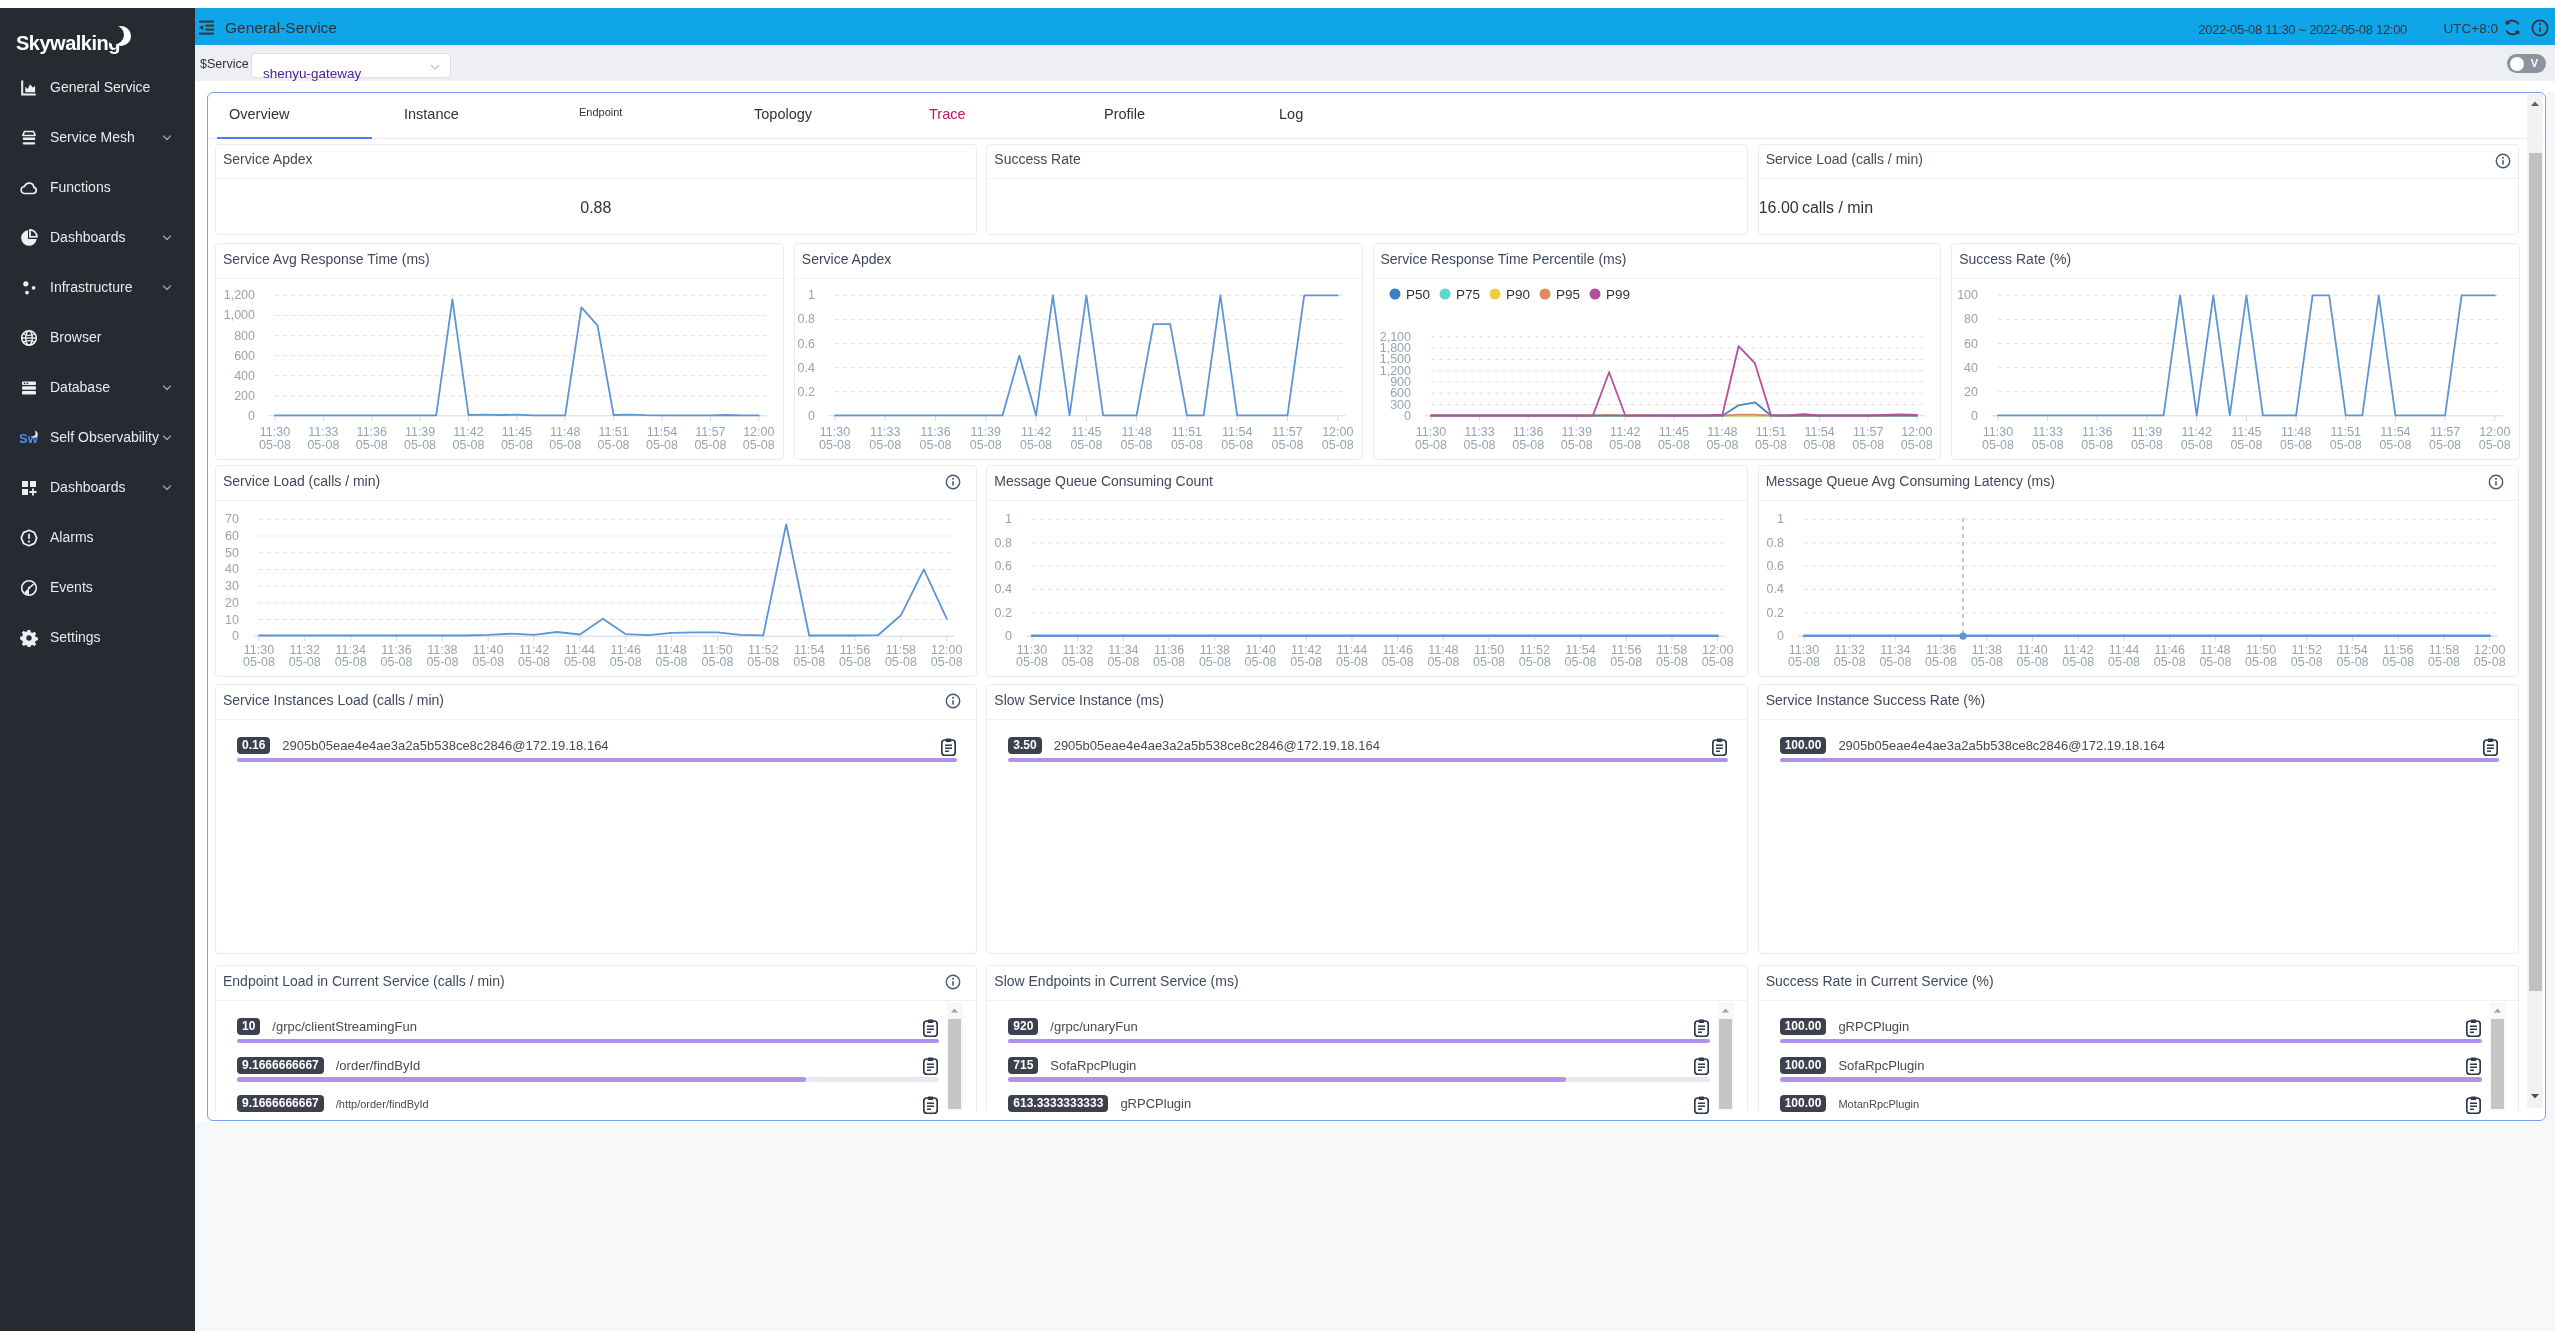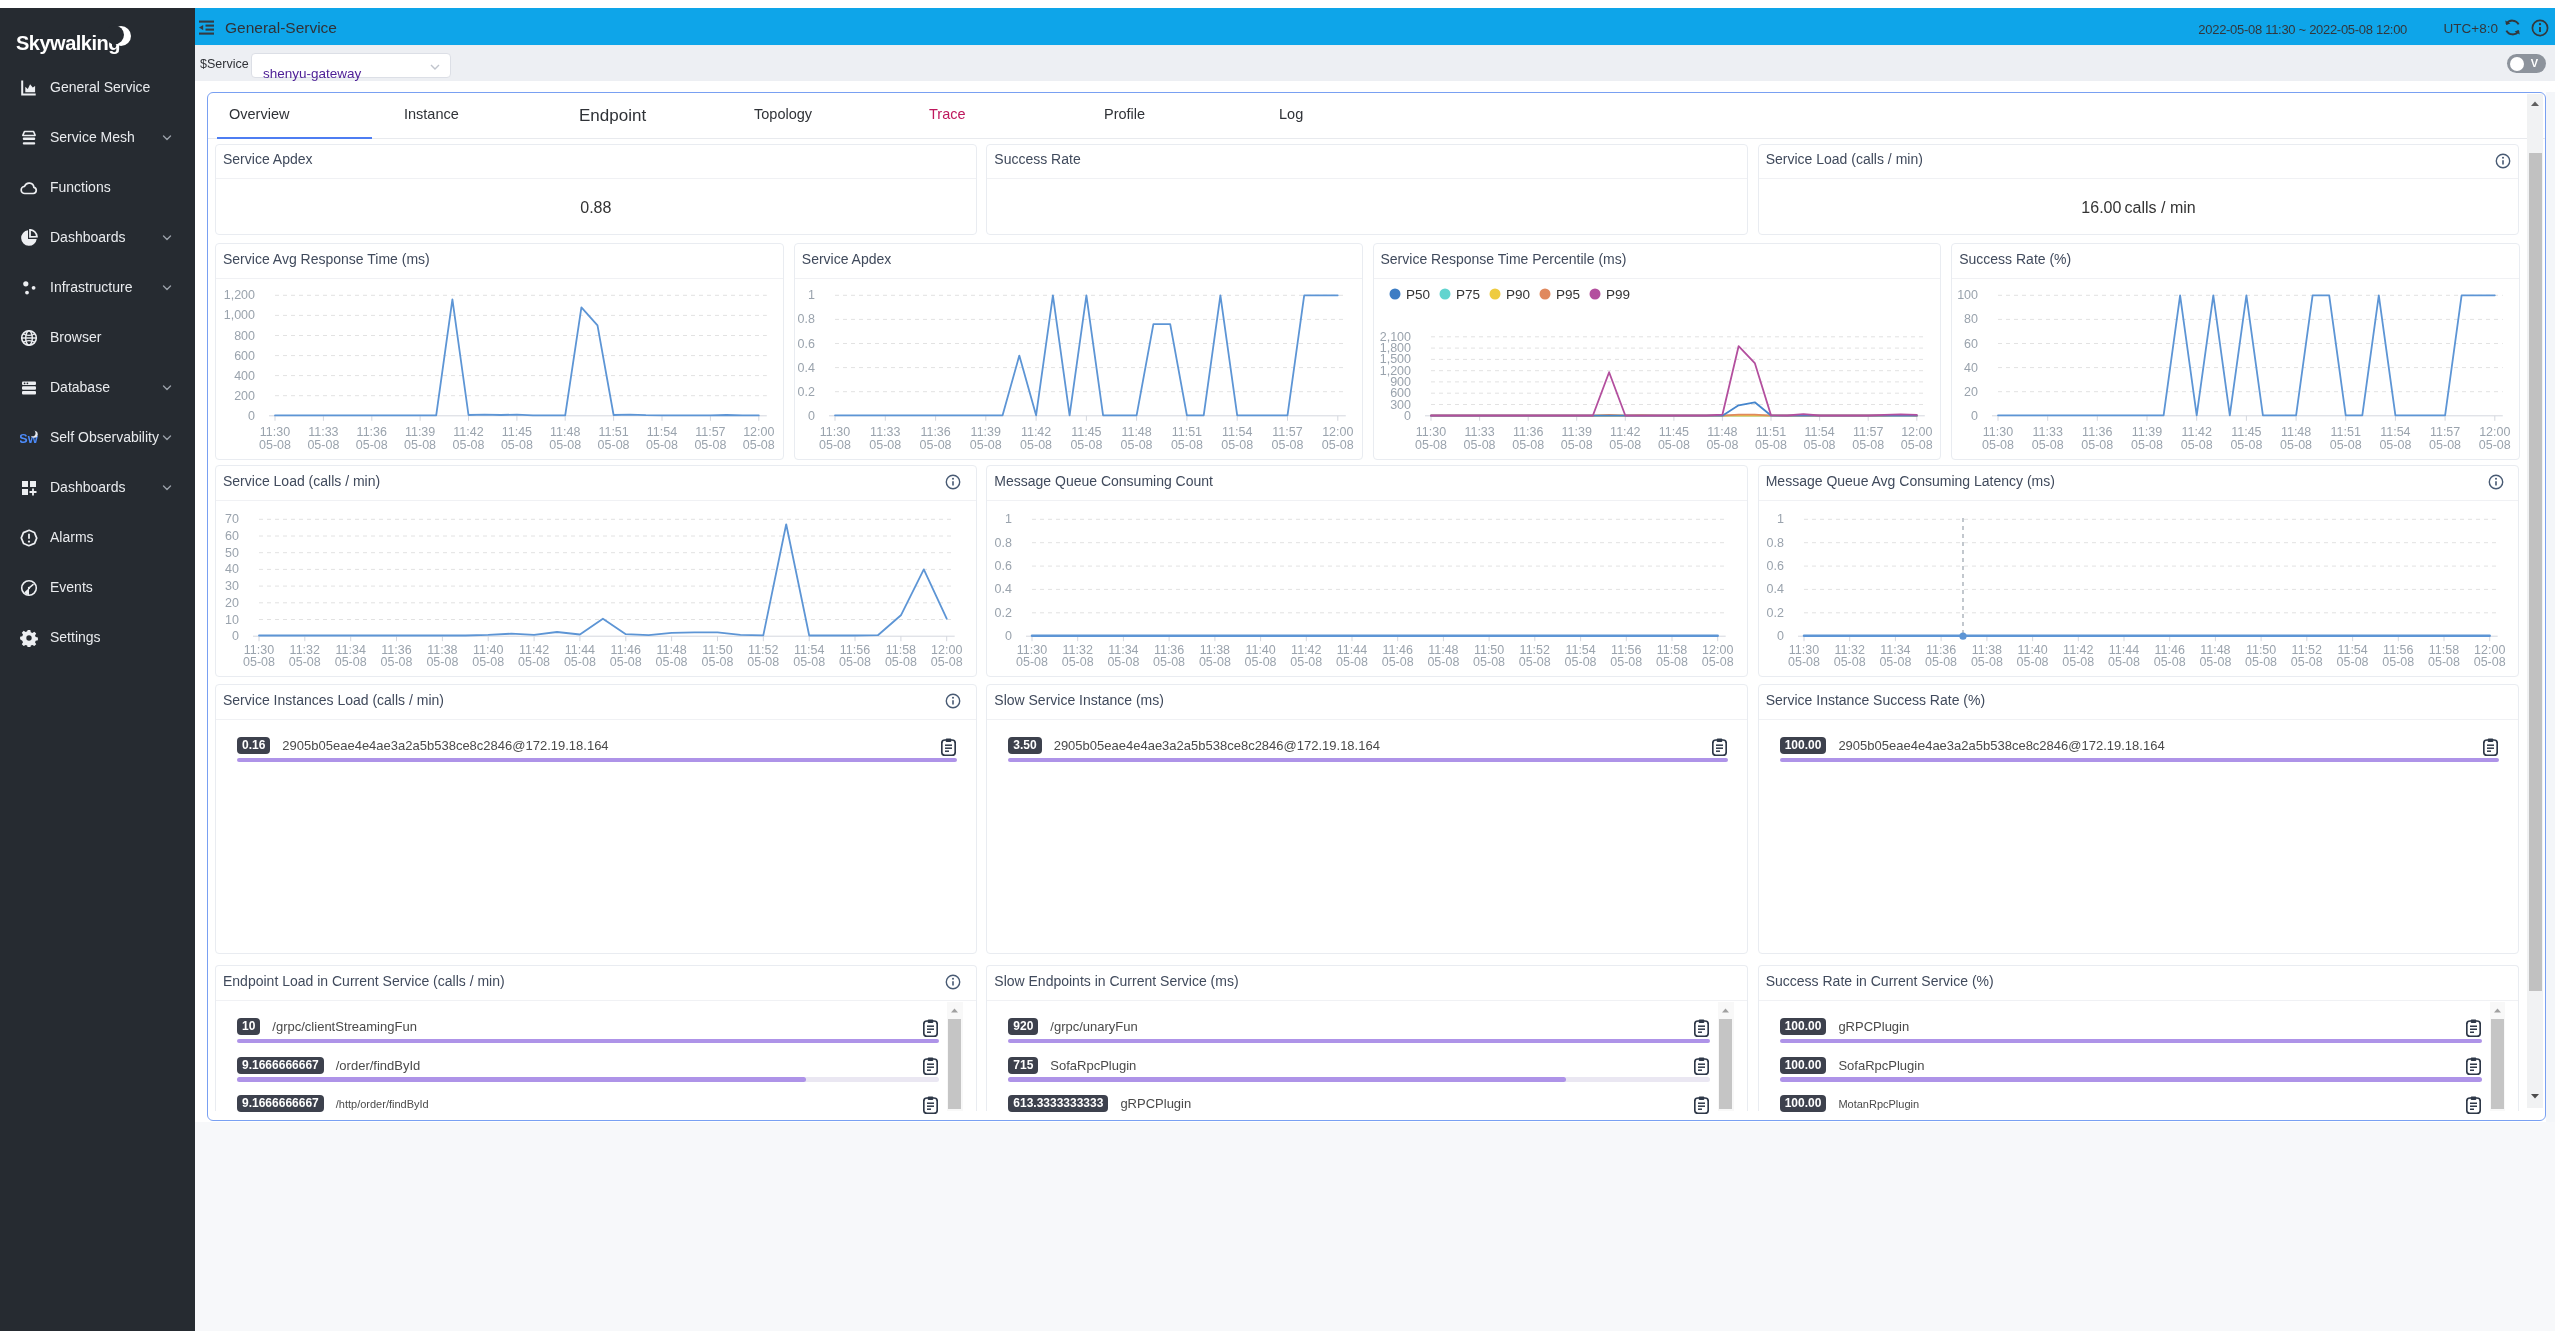--- a/index.html
+++ b/index.html
@@ -160,21 +160,21 @@
       <span class="abs" style="right:8px;top:3px;font-size:11px;color:#fff;font-weight:bold">V</span>
     </div>
 </div>
 <div class="abs" style="left:195px;top:1122px;width:2360px;height:209px;background:#f7f8fa"></div>
 <div class="abs" style="left:2546px;top:92px;width:9px;height:1030px;background:#f4f6f9"></div>
 <div class="abs" style="left:207px;top:92px;width:2338.5px;height:1029px;border:1.5px solid #79a0f2;border-radius:6px;background:#fff;overflow:hidden">
 <div class="abs" style="left:0;top:0;width:100%;height:46px;border-bottom:1px solid #e8eaee">
 <span class="abs" style="left:21px;top:13px;font-size:14.5px;color:#2f3237">Overview</span>
 <div class="abs" style="left:9px;top:44px;width:155px;height:2px;background:#4d7df2"></div>
 <span class="abs" style="left:196px;top:13px;font-size:14.5px;color:#2f3237">Instance</span>
-<span class="abs" style="left:371px;top:13px;font-size:17px;color:#2f3237">Endpoint</span>
+<span class="abs" style="left:371px;top:13px;font-size:11px;color:#2f3237">Endpoint</span>
 <span class="abs" style="left:546px;top:13px;font-size:14.5px;color:#2f3237">Topology</span>
 <span class="abs" style="left:721px;top:13px;font-size:14.5px;color:#be185d">Trace</span>
 <span class="abs" style="left:896px;top:13px;font-size:14.5px;color:#2f3237">Profile</span>
 <span class="abs" style="left:1071px;top:13px;font-size:14.5px;color:#2f3237">Log</span>
 </div>
 <div class="card" style="left:7px;top:50.6px;width:761.7px;height:91px">
       <span class="ctitle">Service Apdex</span>
       <div class="chead"></div>
 <div class="abs" style="left:0;top:33.5px;width:100%;height:57.5px;text-align:center;line-height:60px;font-size:16px;color:#333">0.88</div>
     </div>
@@ -183,21 +183,21 @@
       <div class="chead"></div>
     </div>
 <div class="card" style="left:1549.7px;top:50.6px;width:761.7px;height:91px">
       <span class="ctitle">Service Load (calls / min)</span>
       <div class="chead"></div>
       <svg style="position:absolute;left:736px;top:8px" width="16" height="16" viewBox="0 0 16 16">
         <circle cx="8" cy="8" r="6.7" fill="none" stroke="#485a73" stroke-width="1.4"></circle>
         <line x1="8" y1="7.2" x2="8" y2="11.4" stroke="#485a73" stroke-width="1.6"></line>
         <circle cx="8" cy="4.8" r="1" fill="#485a73"></circle>
       </svg>
-<div class="abs" style="left:0;top:33.5px;width:100%;height:57.5px;text-align:center;line-height:60px;font-size:16px;color:#333">16.00 calls / min</div>
+<div class="abs" style="left:0;top:33.5px;width:100%;height:57.5px;line-height:60px;font-size:16px;color:#333">16.00 calls / min</div>
     </div>
 <div class="card" style="left:7px;top:150.2px;width:568.8px;height:217px">
       <span class="ctitle">Service Avg Response Time (ms)</span>
       <div class="chead"></div>
 <svg width="568" height="217" viewBox="0 0 568 217" style="position:absolute;left:0;top:0">
         <line x1="53" y1="171.8" x2="550.8" y2="171.8" stroke="#d4d7de" stroke-width="1"></line>
         <text x="39" y="175.8" font-size="12.5" fill="#9aa3ad" text-anchor="end">0</text>
         <line x1="59" y1="151.7" x2="550.8" y2="151.7" stroke="#e2e2e2" stroke-width="1" stroke-dasharray="4 4"></line>
         <text x="39" y="155.7" font-size="12.5" fill="#9aa3ad" text-anchor="end">200</text>
         <line x1="59" y1="131.6" x2="550.8" y2="131.6" stroke="#e2e2e2" stroke-width="1" stroke-dasharray="4 4"></line>

